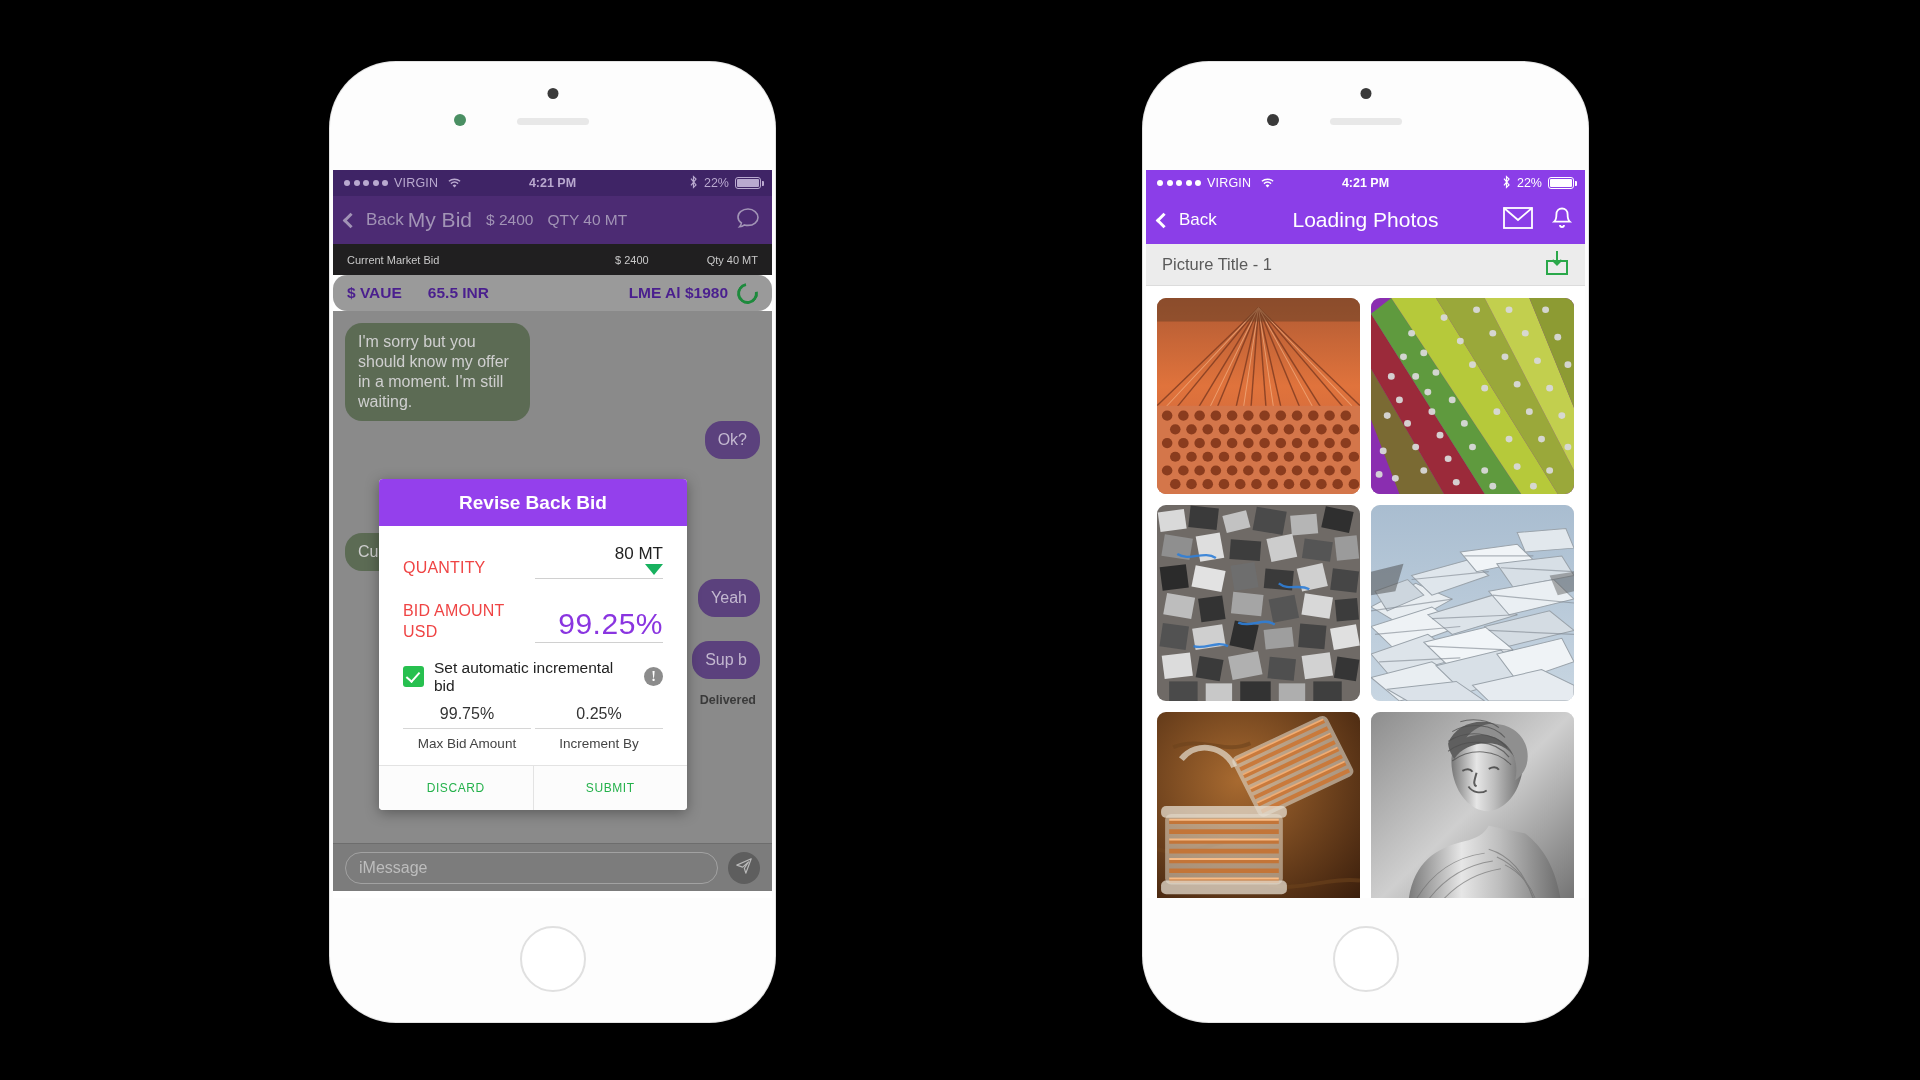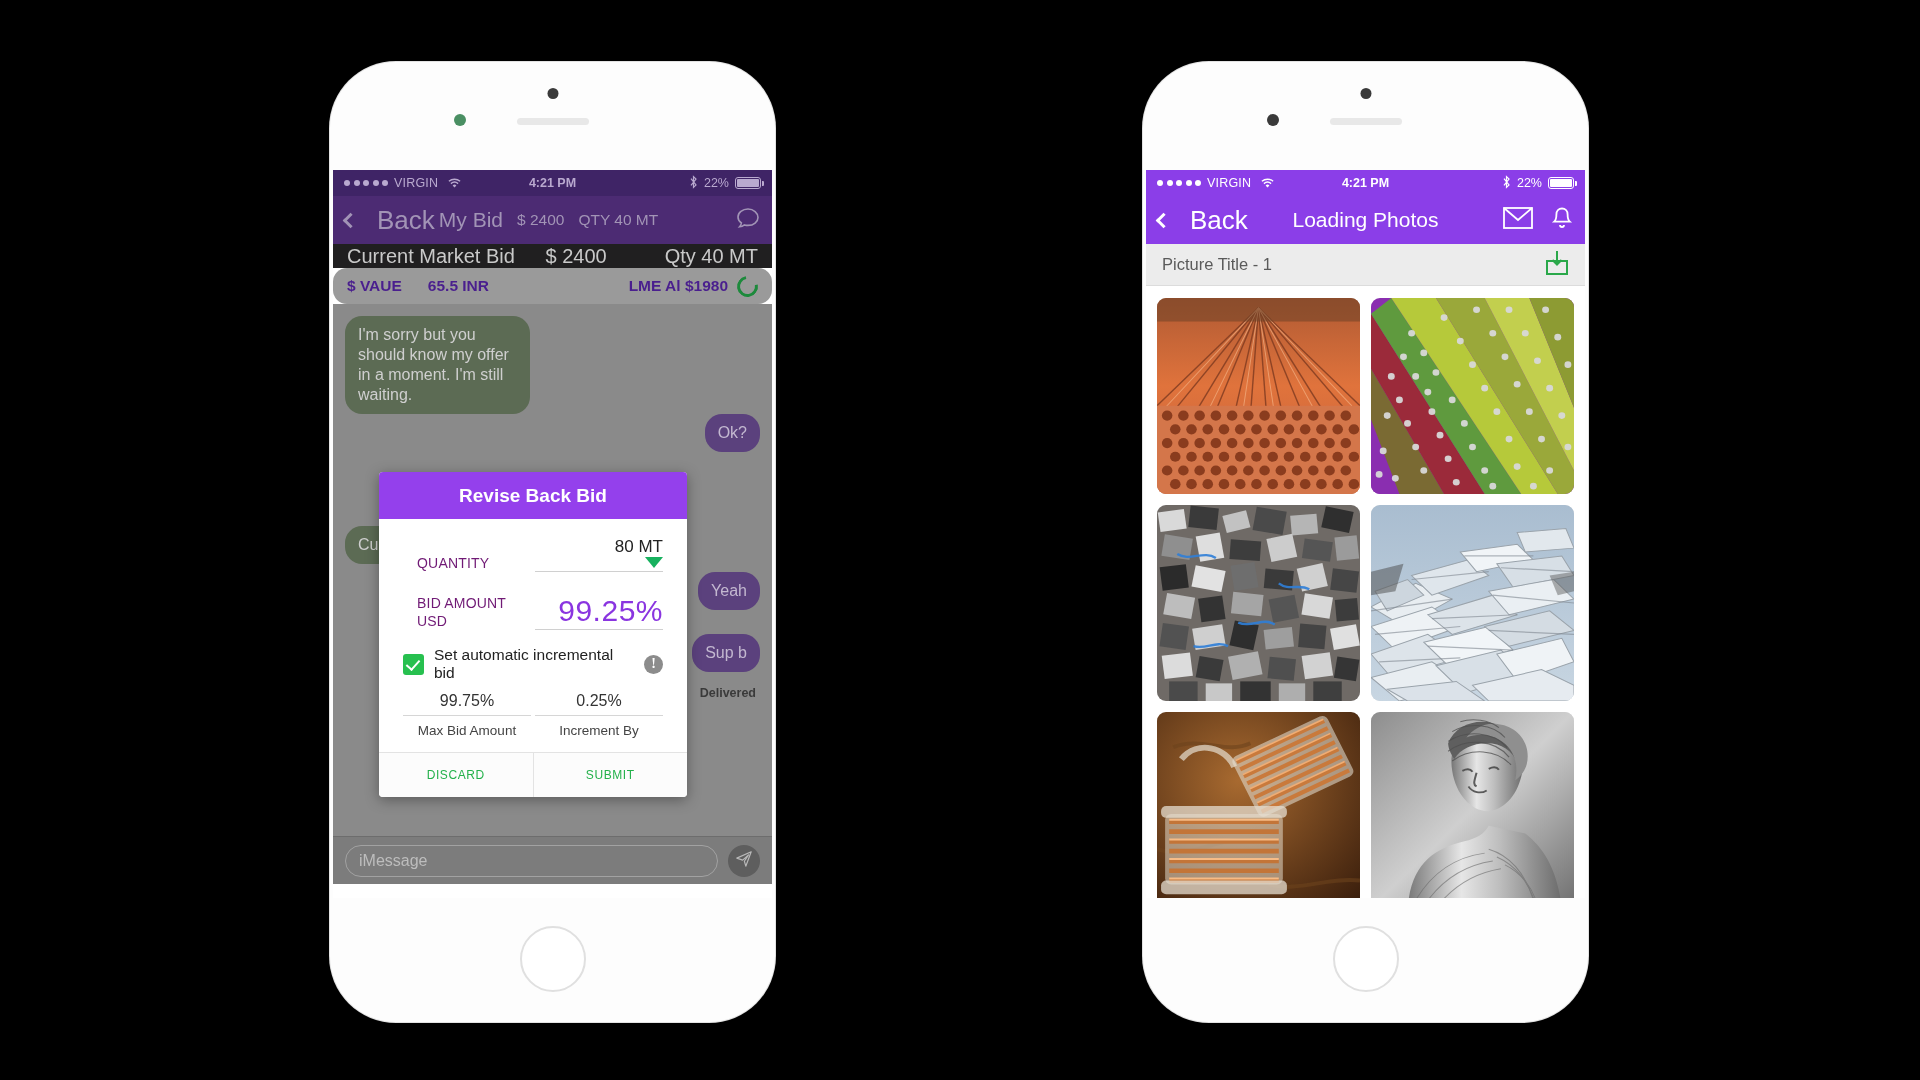--- a/index.html
+++ b/index.html
@@ -73,37 +73,37 @@
   }
   .sb-batt i { display:block; height: 100%; width: 100%; background: currentColor; border-radius:1px;}
 
   
   .navbar {
     height: 48px; display: flex; align-items: center;
     padding: 0 12px; position: relative;
   }
   .navbar.dim { background: #4c2b73; color: #a294b6; }
   .navbar.bright { background: #8b3ee8; color: #ffffff; }
-  .nav-back { display: flex; align-items: center; gap: 19px; font-size: 26px; }
+  .nav-back { display: flex; align-items: center; gap: 8px; font-size: 17px; }
   .chev-l {
     width: 11px; height: 11px; border-left: 3px solid currentColor;
     border-bottom: 3px solid currentColor; transform: rotate(45deg);
     display:inline-block; margin-right:2px;
   }
   .nav-title { font-size: 21px; margin-left: 4px; }
   .nav-title.centered {
     position: absolute; left: 50%; transform: translateX(-50%); margin: 0;
   }
   .nav-sub { font-size: 15.5px; margin-left: 14px; }
   .nav-right { margin-left: auto; display: flex; align-items: center; gap: 18px; }
 
   
   .market-bar {
-    height: 24px; background: #201f20; color: #c9c9c9;
-    display: flex; align-items: center; padding: 0 14px; font-size: 20px;
+    height: 31px; background: #201f20; color: #c9c9c9;
+    display: flex; align-items: center; padding: 0 14px; font-size: 11px;
   }
   .market-bar .mb-price { margin-left: auto; }
   .market-bar .mb-qty { margin-left: 58px; }
   .lme-bar {
     height: 36px; background: #9a9a9a; color: #4a1f8e;
     display: flex; align-items: center; padding: 0 14px;
     font-size: 15.5px; font-weight: 600; border-radius: 14px;
   }
   .lme-bar .lme-inr { margin-left: 26px; }
   .lme-bar .lme-al { margin-left: auto; }
@@ -144,21 +144,21 @@
     border-radius: 4px; overflow: hidden;
     box-shadow: 0 3px 14px rgba(0,0,0,.35); z-index: 20;
   }
   .modal-head {
     background: #9440ec; color: #fff; height: 47px;
     display: flex; align-items: center; justify-content: center;
     font-size: 19px; font-weight: bold;
   }
   .modal-body { padding: 18px 24px 4px 24px; }
   .row-field { display: flex; align-items: flex-end; margin-bottom: 10px; }
-  .fld-label { font-size: 14px; color: #701a75; letter-spacing: .2px; line-height: 1.3; margin-left: 14px; }
+  .fld-label { font-size: 16px; color: #ef4444; letter-spacing: .2px; line-height: 1.3; }
   .fld-ctl {
     margin-left: auto; width: 128px;
     border-bottom: 1.5px solid #d0d0d0;
     display: flex; align-items: flex-end; padding-bottom: 3px; flex-direction: column;
   }
   .fld-val { font-size: 17px; color: #222; }
   .caret-dn {
     margin-left: auto;
     width: 0; height: 0;
     border-left: 9px solid transparent; border-right: 9px solid transparent;

